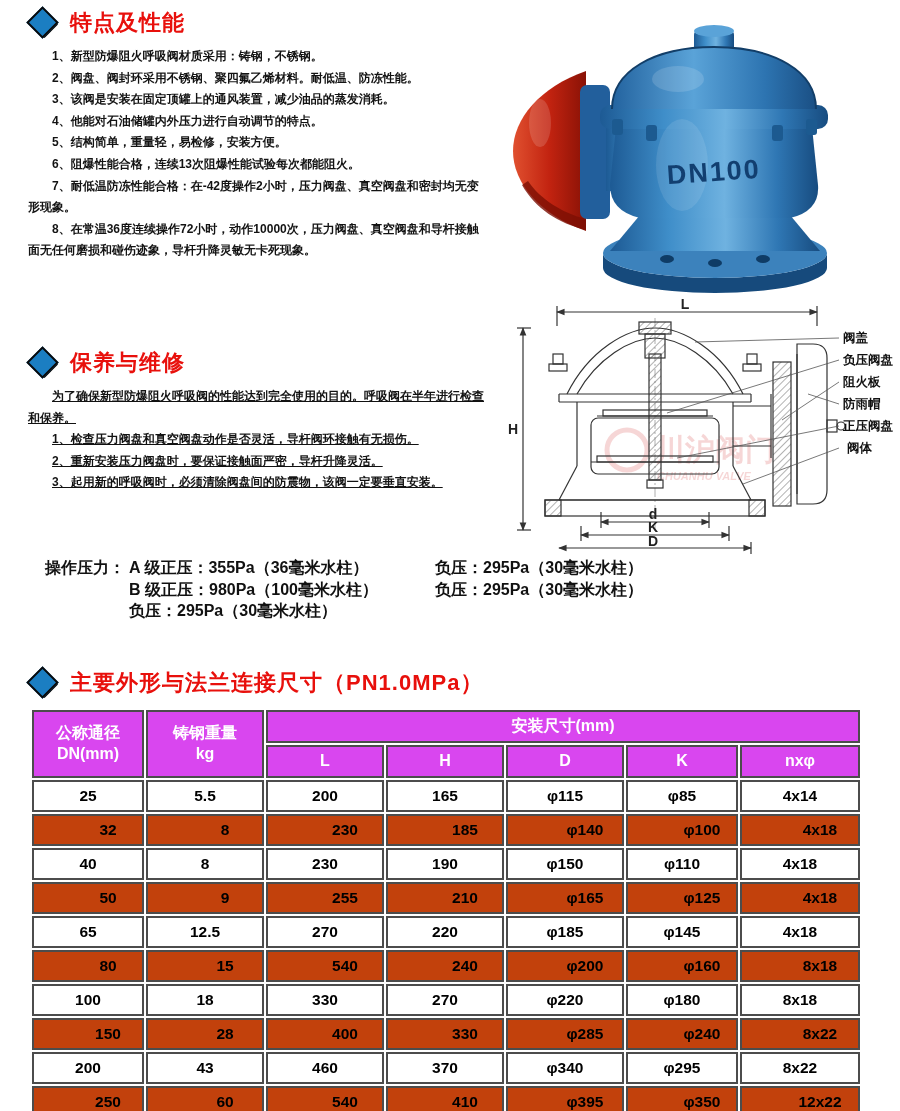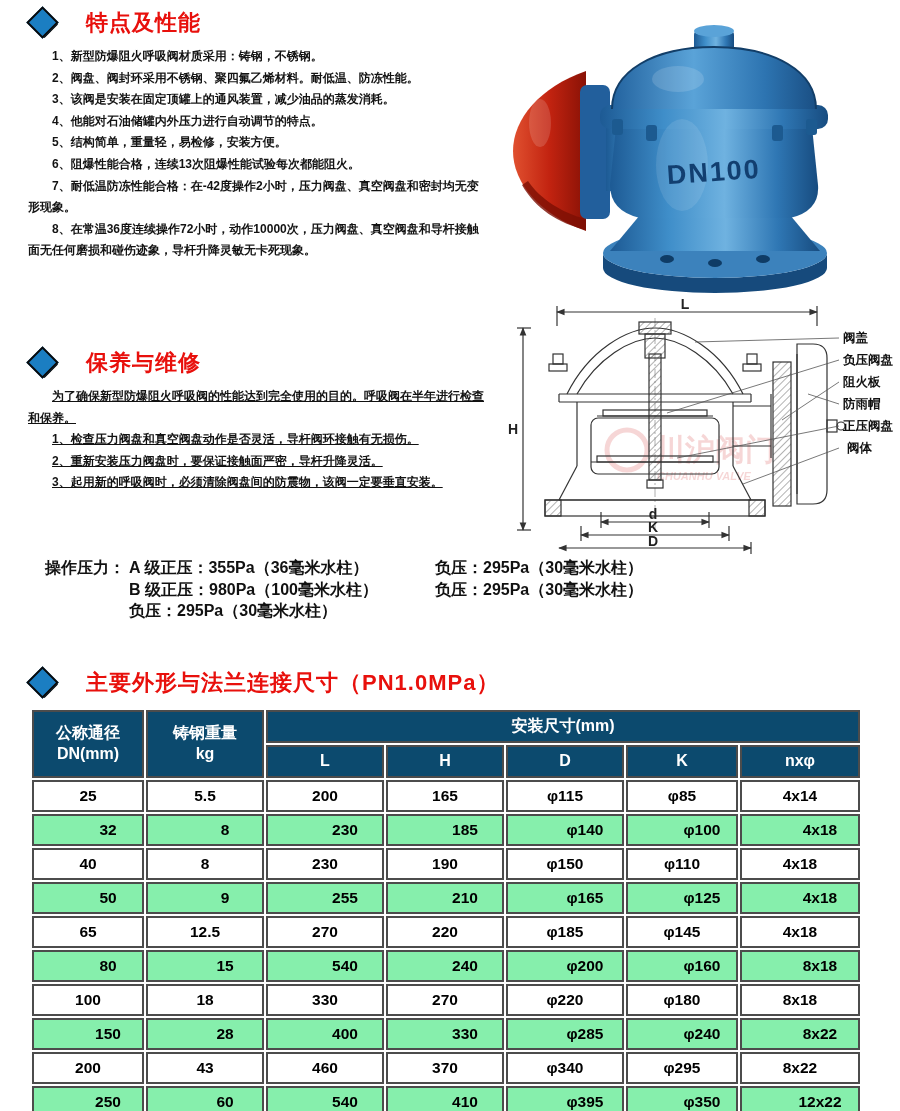--- a/index.html
+++ b/index.html
@@ -1,41 +1,41 @@
 <!DOCTYPE html>
 <html><head>
 <meta charset="utf-8">
 <style>
   html,body{margin:0;padding:0;background:#fff;}
   .page{position:relative;width:900px;height:1111px;background:#fff;overflow:hidden;
         font-family:"Liberation Sans",sans-serif;color:#111;}
   
-  .sec-title{position:absolute;display:flex;gap:28px;}
+  .sec-title{position:absolute;display:flex;gap:12px;}
   .diamond{position:relative;width:30px;height:30px;flex:0 0 30px;}
   .diamond .d-shadow{position:absolute;left:7px;top:7px;width:19px;height:19px;
         transform:rotate(45deg);background:#000;}
   .diamond .d-face{position:absolute;left:3px;top:3px;width:19px;height:19px;
         transform:rotate(45deg);background:#1b7ec2;border:2px solid #0a0a0a;}
   .sec-title .t{color:#e8100c;font-size:22px;font-weight:800;letter-spacing:1px;}
   
   .textblock{position:absolute;width:460px;}
   .textblock p{margin:0;text-indent:2em;font-size:12px;font-weight:700;
         line-height:21.6px;color:#131313;}
   
   .pressure{position:absolute;left:45px;top:558px;width:640px;font-size:16px;font-weight:700;}
   .pressure .row{display:grid;grid-template-columns:84px 306px auto;height:21.5px;
         align-items:center;}
   
   .dims-table{position:absolute;left:30px;top:708px;border-collapse:separate;
         border-spacing:2px;table-layout:fixed;}
   .dims-table th,.dims-table td{border:2px solid #4c4c4c;text-align:center;
         vertical-align:middle;font-weight:700;box-sizing:border-box;padding:0;}
-  .dims-table thead th{background:#0c4a6e;color:#fff;font-size:16px;line-height:1.3;margin-left:35px;}
+  .dims-table thead th{background:#d946ef;color:#fff;font-size:16px;line-height:1.3;margin-left:35px;}
   .dims-table tbody td{background:#fff;font-size:15.5px;color:#000;}
-  .dims-table tbody tr.alt td{background:#86efac;padding-left:40px;}
+  .dims-table tbody tr.alt td{background:#c2410c;padding-left:40px;}
   .dims-table thead tr{height:33px;}
   .dims-table tbody tr{height:32px;}
   
   .photo{position:absolute;left:500px;top:15px;width:390px;height:280px;}
   .diagram{position:absolute;left:505px;top:298px;width:392px;height:258px;}
   svg text{font-family:"Liberation Sans",sans-serif;}
 </style>
 </head>
 <body>
 

